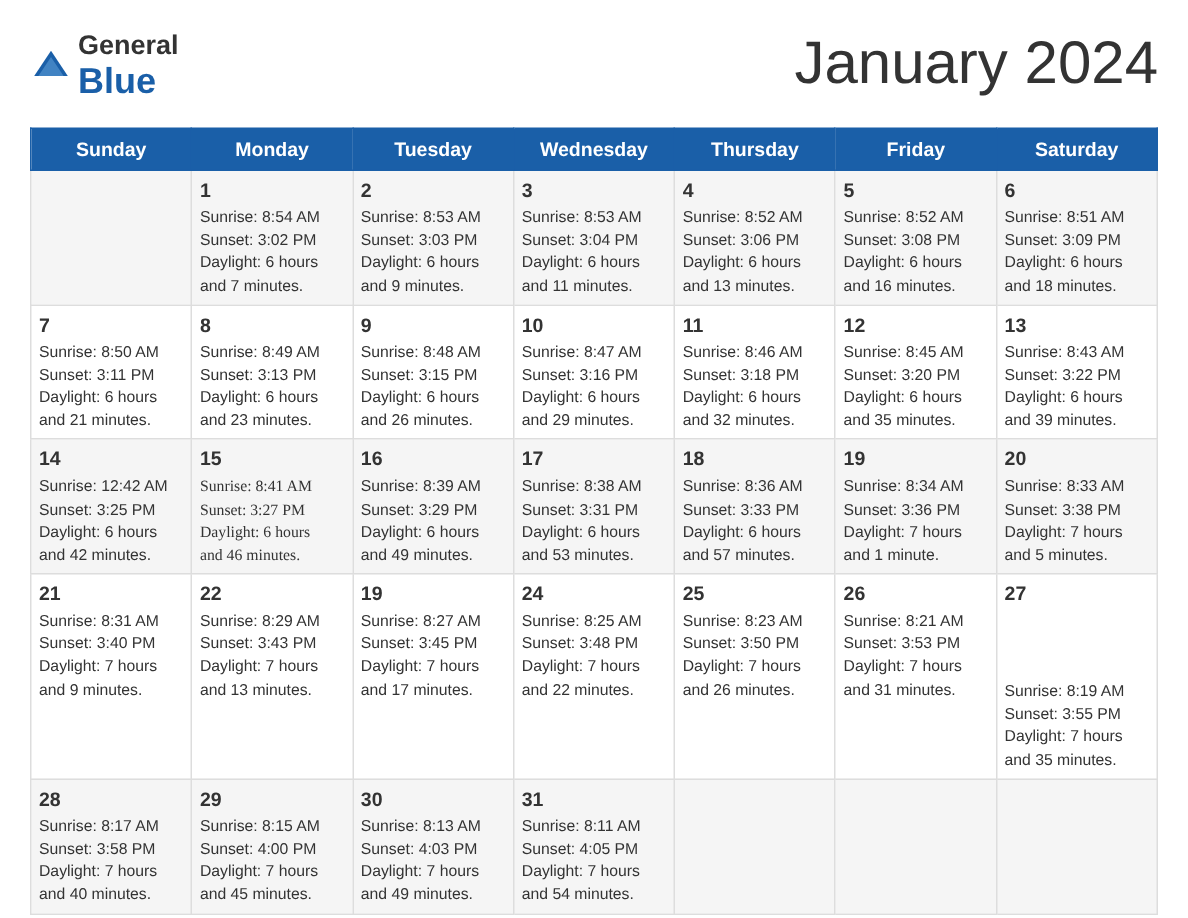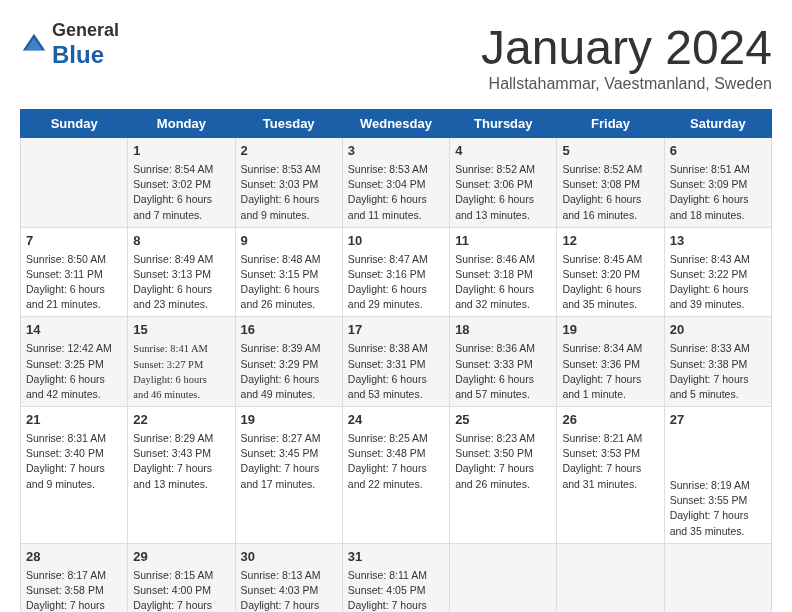--- a/index.html
+++ b/index.html
@@ -33,21 +33,21 @@
       color: #1a5fa8;
     }
     .logo-icon {
       width: 28px;
       height: 28px;
     }
     .title-area {
       text-align: right;
     }
     .month-title {
-      font-size: 48px;
+      font-size: 40px;
       font-weight: normal;
       color: #333;
     }
     .location-title {
       font-size: 16px;
       color: #555;
     }
     table {
       width: 100%;
       border-collapse: collapse;
@@ -100,21 +100,20 @@
       <polygon points="20,4 36,28 4,28" fill="#1a5fa8"></polygon>
       <polygon points="20,10 32,28 8,28" fill="#5b9bd5" opacity="0.6"></polygon>
     </svg>
     <div>
       <span class="logo-text-general">General</span><br>
       <span class="logo-text-blue">Blue</span>
     </div>
   </div>
   <div class="title-area">
     <div class="month-title">January 2024</div>
-    <div class="location-title">Hallstahammar, Vaestmanland, Sweden</div>
   </div>
 </div>
 
 <table>
   <thead>
     <tr id="header-row">
         <th>Sunday</th>
         <th>Monday</th>
         <th>Tuesday</th>
         <th>Wednesday</th>

